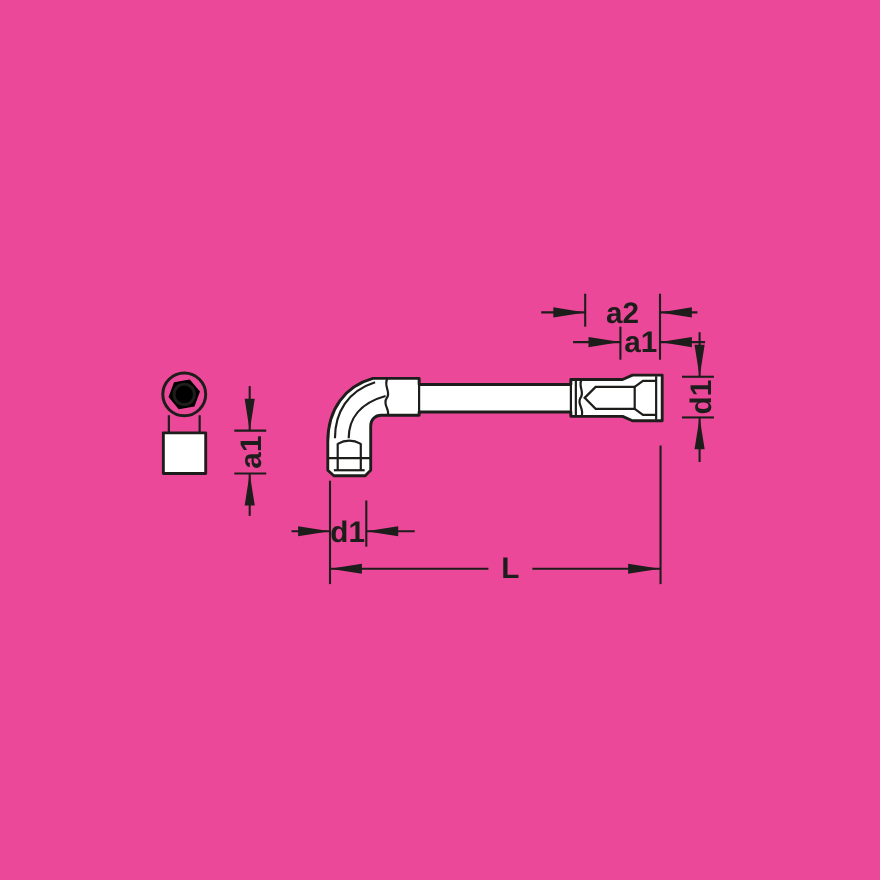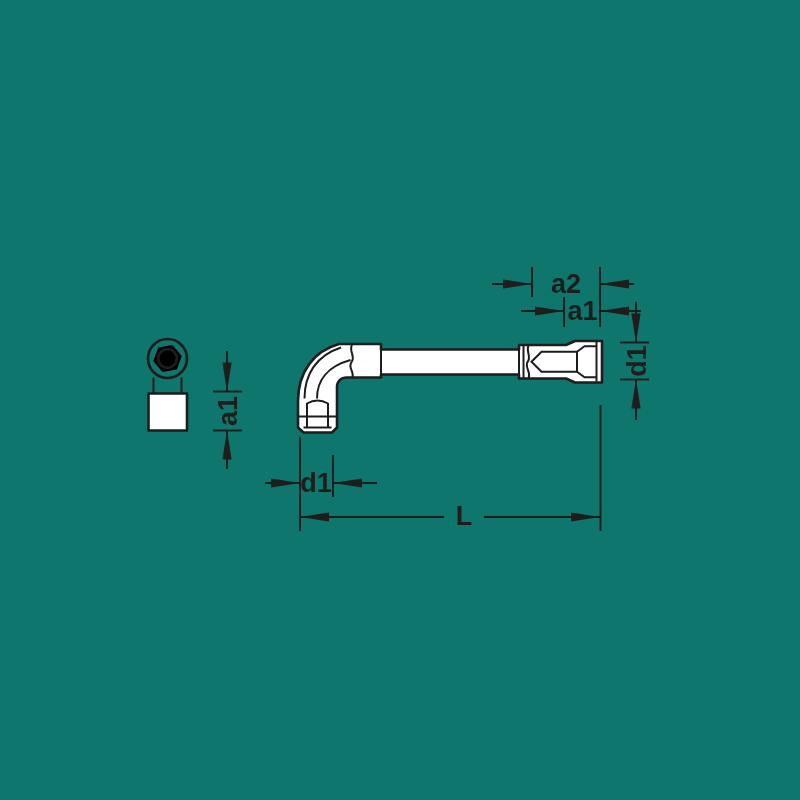--- a/index.html
+++ b/index.html
@@ -1,16 +1,16 @@
 <!DOCTYPE html>
 <html><head>
 <meta charset="utf-8">
 <style>
   html,body{margin:0;padding:0;background:#ffffff;}
-  #canvas{position:relative;width:800px;height:800px;background:#0f766e;overflow:hidden;}
+  #canvas{position:relative;width:800px;height:800px;background:#ec4899;overflow:hidden;}
   svg{position:absolute;left:0;top:0;}
   svg line, svg path, svg circle, svg rect, svg polyline{
     stroke:#1d1d1b; fill:none; stroke-linecap:butt;
   }
   .outline{fill:#ffffff; stroke-width:2.6; stroke-linejoin:round;}
   .detail{stroke-width:2;}
   .hex{stroke-width:3;}
   .ring{stroke-width:2.7;}
   .dim{stroke-width:1.9;}
   .arrow{fill:#1d1d1b; stroke:none;}

